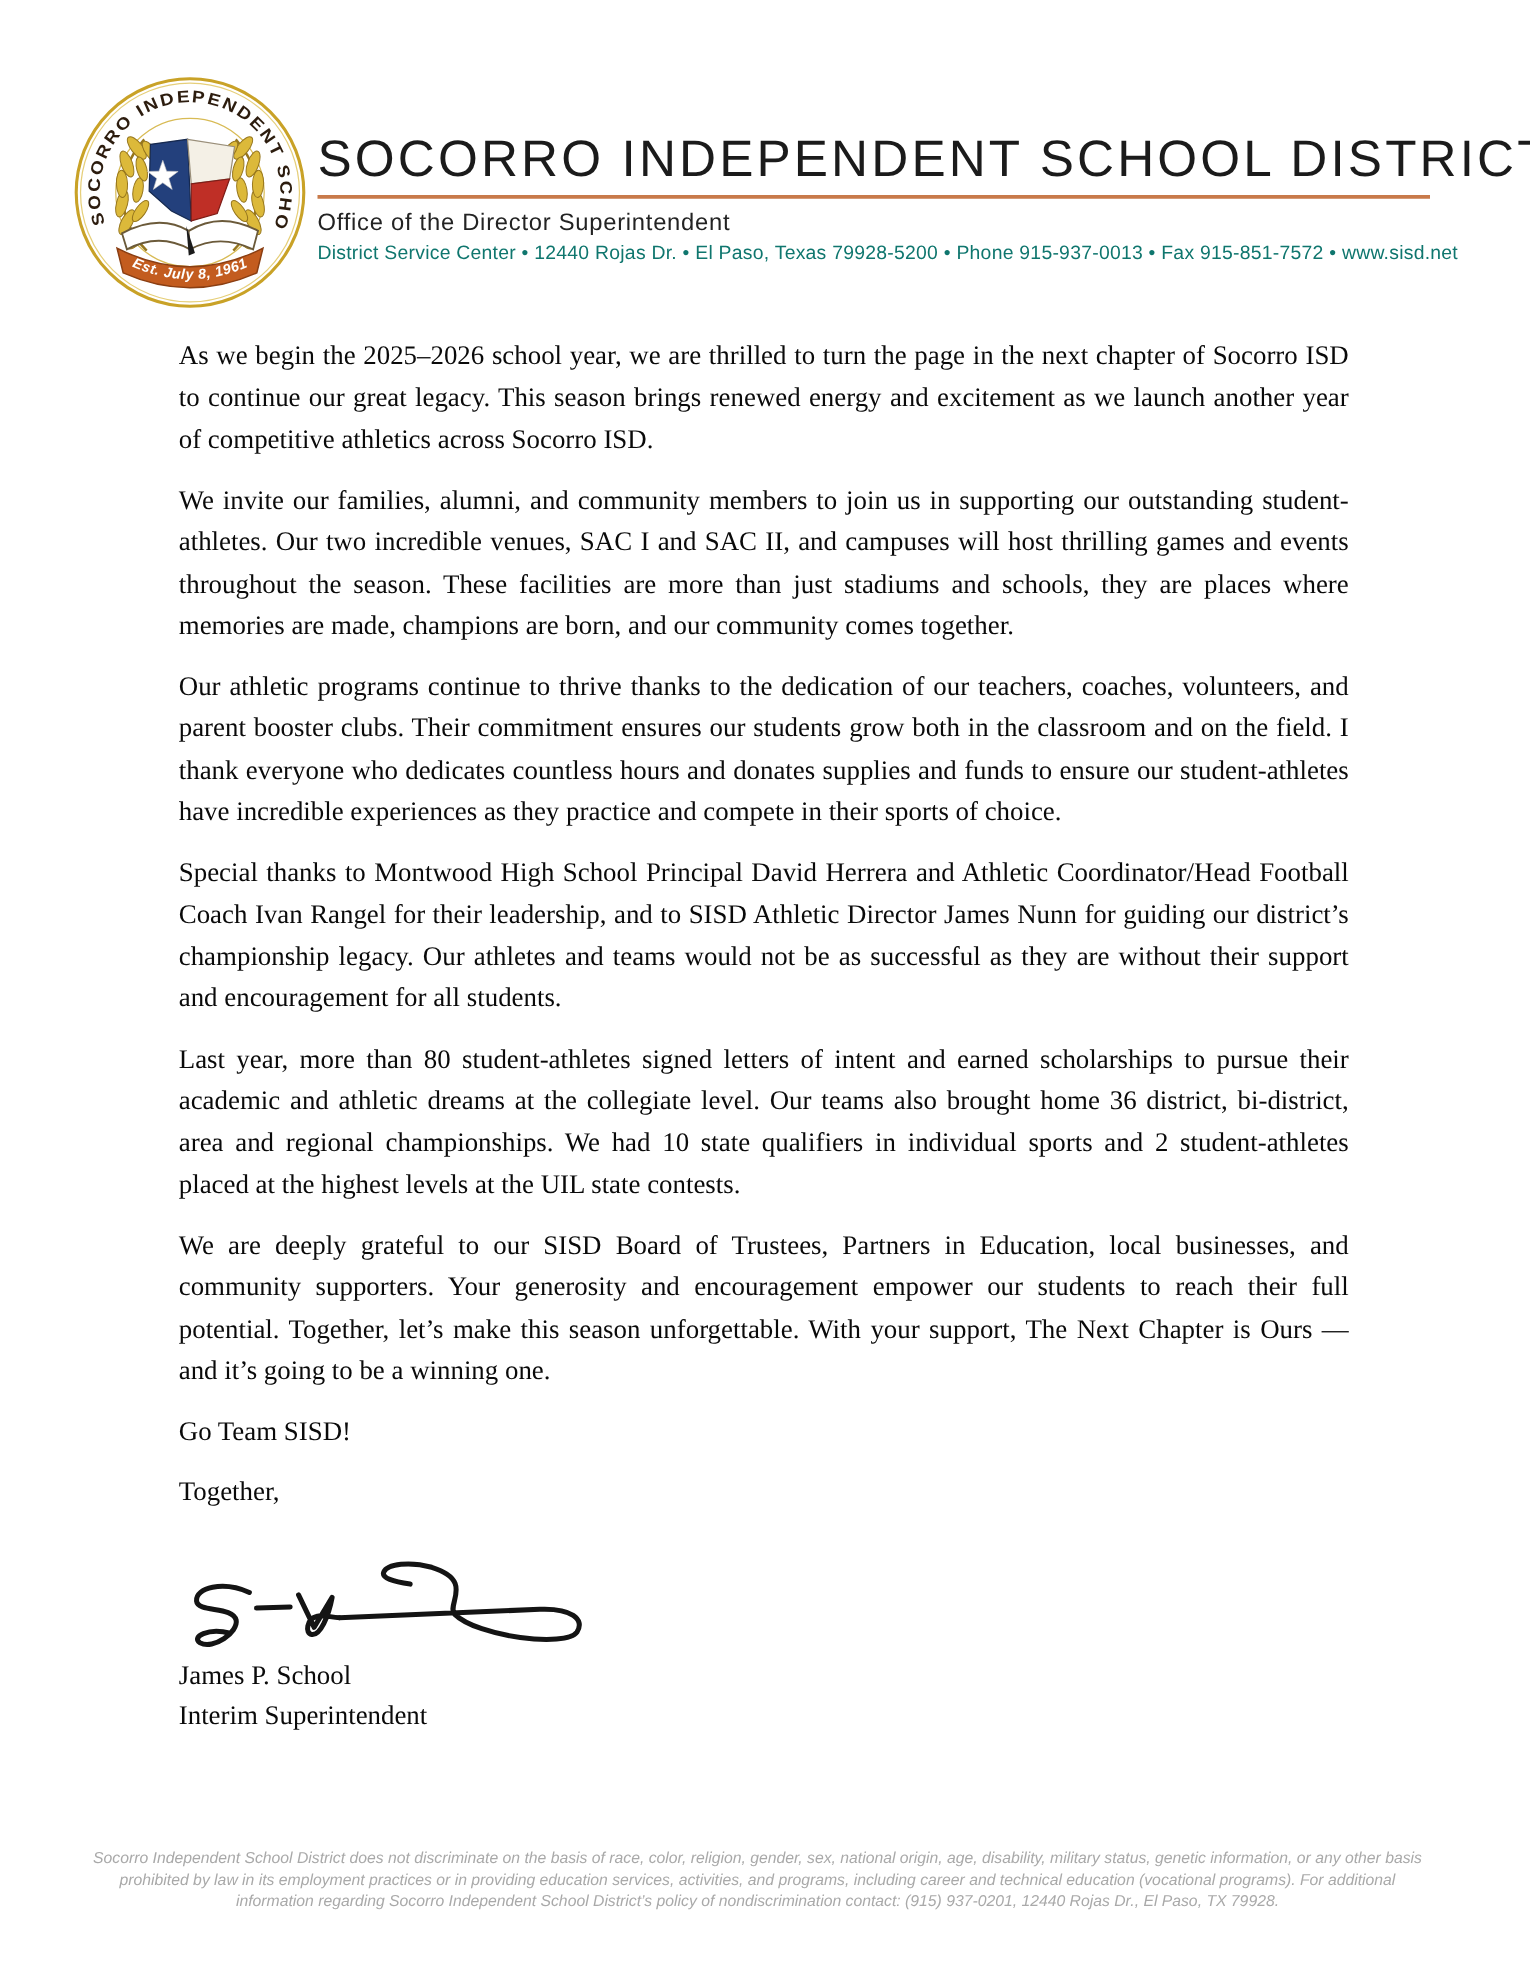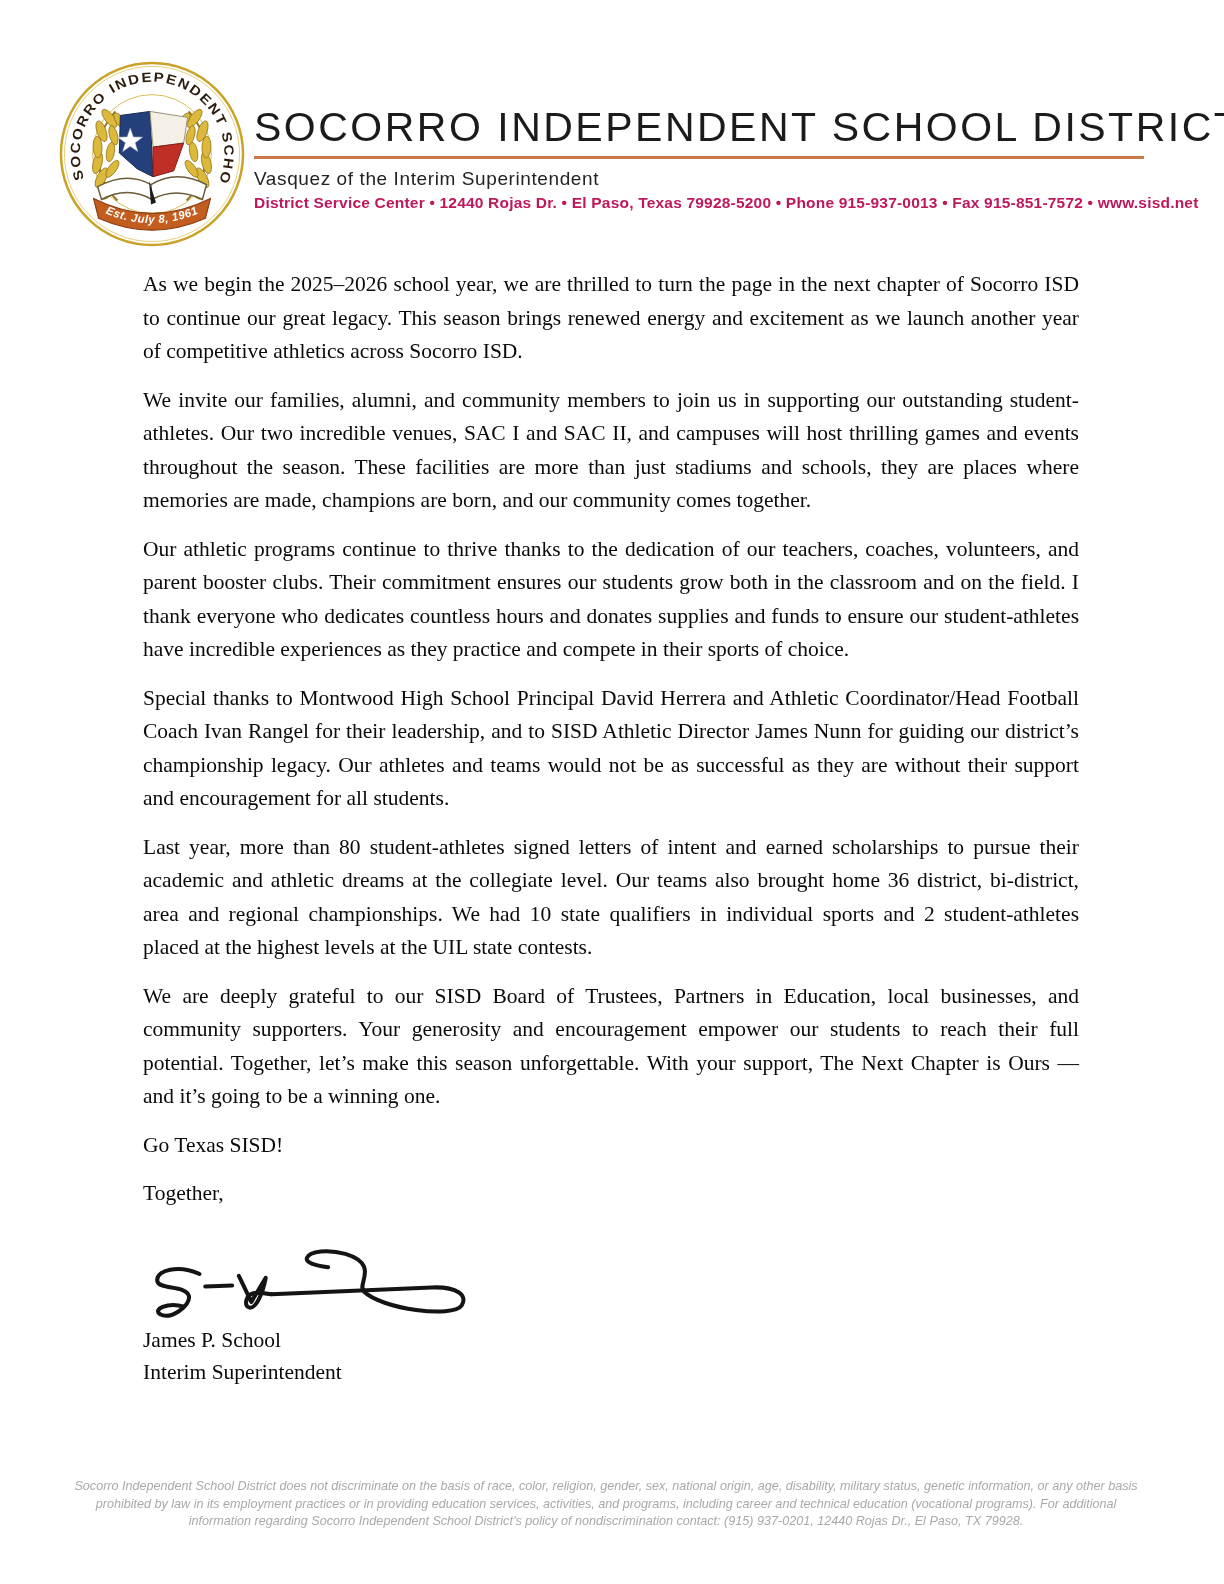--- a/index.html
+++ b/index.html
@@ -23,23 +23,22 @@
     white-space:nowrap;
     font-weight:400;
   }
   .accent-rule{height:3px;width:890px;margin-top:5px;}
   .office-line{
     font-family:"Liberation Sans", sans-serif;
     font-size:19px;color:#232323;margin-top:9px;letter-spacing:0.6px;
   }
   .contact-line{
     font-family:"Liberation Sans", sans-serif;
-    font-size:15.5px;color:#be185d;margin-top:4px;letter-spacing:0.2px;
+    font-size:15.5px;color:#0f766e;margin-top:4px;letter-spacing:0.2px;
     white-space:nowrap;
-    font-weight:bold;
   }
   
   .letter{
     position:absolute;left:143px;top:268px;width:936px;
     font-size:21.5px;line-height:33.5px;color:#0a0a0a;
   }
   .letter p{margin:0 0 15px 0;text-align:justify;}
   .letter p.no-justify{text-align:left;}
   .salutation{margin-bottom:15px;}
   .signature-block{margin-top:6px;}
@@ -132,35 +131,35 @@
           <text class="seal-banner-text">
             <textPath href="#bannerArc" startOffset="2">Est. July 8, 1961</textPath>
           </text>
         </g>
       </svg>
     </div>
 
     <div class="title-block">
       <div class="district-title">SOCORRO INDEPENDENT SCHOOL DISTRICT</div>
       <div class="accent-rule" style="background:#c87a4a;"></div>
-      <div class="office-line">Vasquez of the Interim Superintendent</div>
+      <div class="office-line">Office of the Director Superintendent</div>
       <div class="contact-line">District Service Center • 12440 Rojas Dr. • El Paso, Texas  79928-5200 • Phone 915-937-0013 • Fax 915-851-7572 • www.sisd.net</div>
     </div>
   </div>
 
   <div class="letter">
 
     <p>As we begin the 2025–2026 school year, we are thrilled to turn the page in the next chapter of Socorro ISD to continue our great legacy. This season brings renewed energy and excitement as we launch another year of competitive athletics across Socorro ISD.</p>
     <p>We invite our families, alumni, and community members to join us in supporting our outstanding student-athletes. Our two incredible venues, SAC I and SAC II, and campuses will host thrilling games and events throughout the season. These facilities are more than just stadiums and schools, they are places where memories are made, champions are born, and our community comes together.</p>
     <p>Our athletic programs continue to thrive thanks to the dedication of our teachers, coaches, volunteers, and parent booster clubs. Their commitment ensures our students grow both in the classroom and on the field. I thank everyone who dedicates countless hours and donates supplies and funds to ensure our student-athletes have incredible experiences as they practice and compete in their sports of choice.</p>
     <p>Special thanks to Montwood High School Principal David Herrera and Athletic Coordinator/Head Football Coach Ivan Rangel for their leadership, and to SISD Athletic Director James Nunn for guiding our district’s championship legacy. Our athletes and teams would not be as successful as they are without their support and encouragement for all students.</p>
     <p>Last year, more than 80 student-athletes signed letters of intent and earned scholarships to pursue their academic and athletic dreams at the collegiate level. Our teams also brought home 36 district, bi-district, area and regional championships. We had 10 state qualifiers in individual sports and 2 student-athletes placed at the highest levels at the UIL state contests.</p>
     <p>We are deeply grateful to our SISD Board of Trustees, Partners in Education, local businesses, and community supporters. Your generosity and encouragement empower our students to reach their full potential. Together, let’s make this season unforgettable. With your support, The Next Chapter is Ours — and it’s going to be a winning one.</p>
 
-    <p class="no-justify">Go Texas SISD!</p>
+    <p class="no-justify">Go Team SISD!</p>
     <p class="no-justify">Together,</p>
 
     <div class="signature-block">
       <svg class="signature-svg" viewBox="0 0 340 100" width="336" height="96">
         <g fill="none" stroke="#141414" stroke-width="4.2" stroke-linecap="round" stroke-linejoin="round">
 
           <path d="M 58,50 C 36,40 13,46 14,57 C 15,67 44,61 47,73 C 49,83 28,98 17,92 C 9,87 24,79 42,84"></path>
 
           <path d="M 64,63 L 92,62"></path>
 

